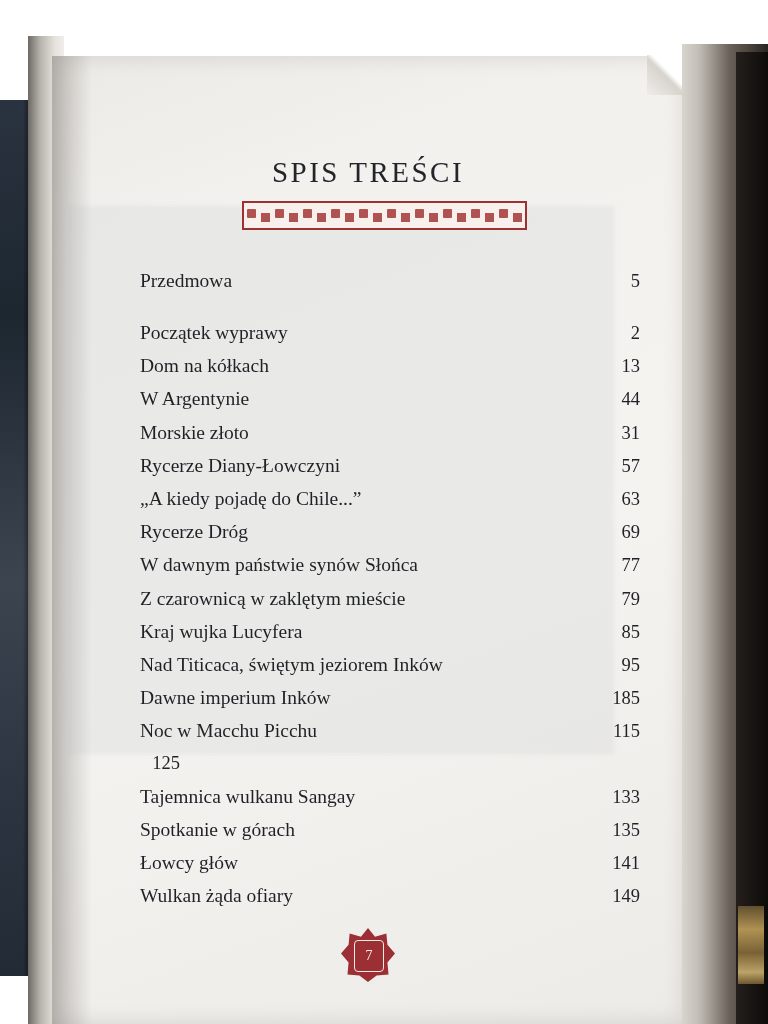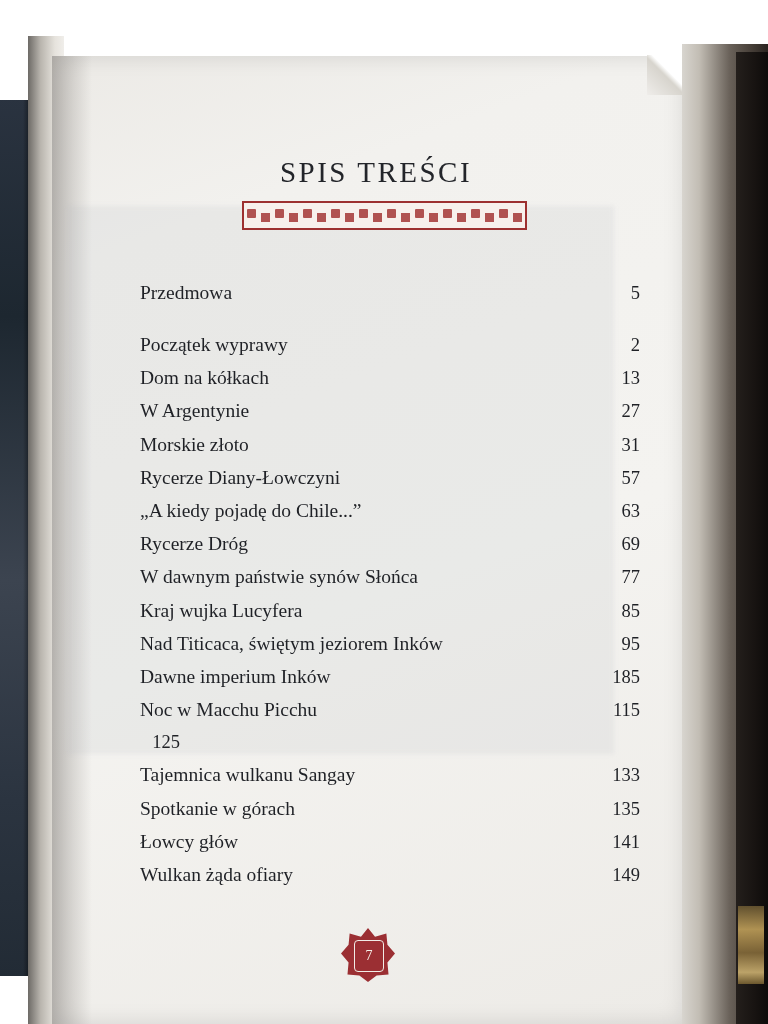--- a/index.html
+++ b/index.html
@@ -148,21 +148,20 @@
   .title {
     position: absolute;
     top: 100px;
     left: 0;
     width: 632px;
     text-align: center;
     font-size: 29px;
     letter-spacing: 2.5px;
     color: #23252a;
     font-family: "Liberation Serif", serif;
-    padding-left: 8px;
   }
 
   
   .frieze {
     position: absolute;
     top: 145px;
     left: 190px;
     width: 285px;
     height: 29px;
     border: 2px solid #9d3030;
@@ -188,21 +187,21 @@
     margin-bottom: 7px;
     border-radius: 1px;
   }
   .frieze-inner i:nth-child(even) {
     margin-top: 7px;
     margin-bottom: 3px;
   }
 
   .toc {
     position: absolute;
-    top: 226px;
+    top: 214px;
     left: 88px;
     width: 500px;
   }
   .toc-row {
     display: flex;
     align-items: baseline;
     justify-content: space-between;
     font-size: 19.5px;
     color: #1f2126;
     margin-bottom: 11.2px;
@@ -309,21 +308,21 @@
         <span class="toc-page">2</span>
       </div>
 
       <div class="toc-row">
         <span class="toc-title">Dom na kółkach</span>
         <span class="toc-page">13</span>
       </div>
 
       <div class="toc-row">
         <span class="toc-title">W Argentynie</span>
-        <span class="toc-page">27</span>
+        <span class="toc-page">44</span>
       </div>
 
       <div class="toc-row">
         <span class="toc-title">Morskie złoto</span>
         <span class="toc-page">31</span>
       </div>
 
 
       <div class="toc-row">
         <span class="toc-title">Rycerze Diany-Łowczyni</span>
@@ -338,20 +337,24 @@
       <div class="toc-row">
         <span class="toc-title">Rycerze Dróg</span>
         <span class="toc-page">69</span>
       </div>
 
       <div class="toc-row">
         <span class="toc-title">W dawnym państwie synów Słońca</span>
         <span class="toc-page">77</span>
       </div>
 
+      <div class="toc-row">
+        <span class="toc-title">Z czarownicą w zaklętym mieście</span>
+        <span class="toc-page">79</span>
+      </div>
 
       <div class="toc-row">
         <span class="toc-title">Kraj wujka Lucyfera</span>
         <span class="toc-page">85</span>
       </div>
 
       <div class="toc-row">
         <span class="toc-title">Nad Titicaca, świętym jeziorem Inków</span>
         <span class="toc-page">95</span>
       </div>

